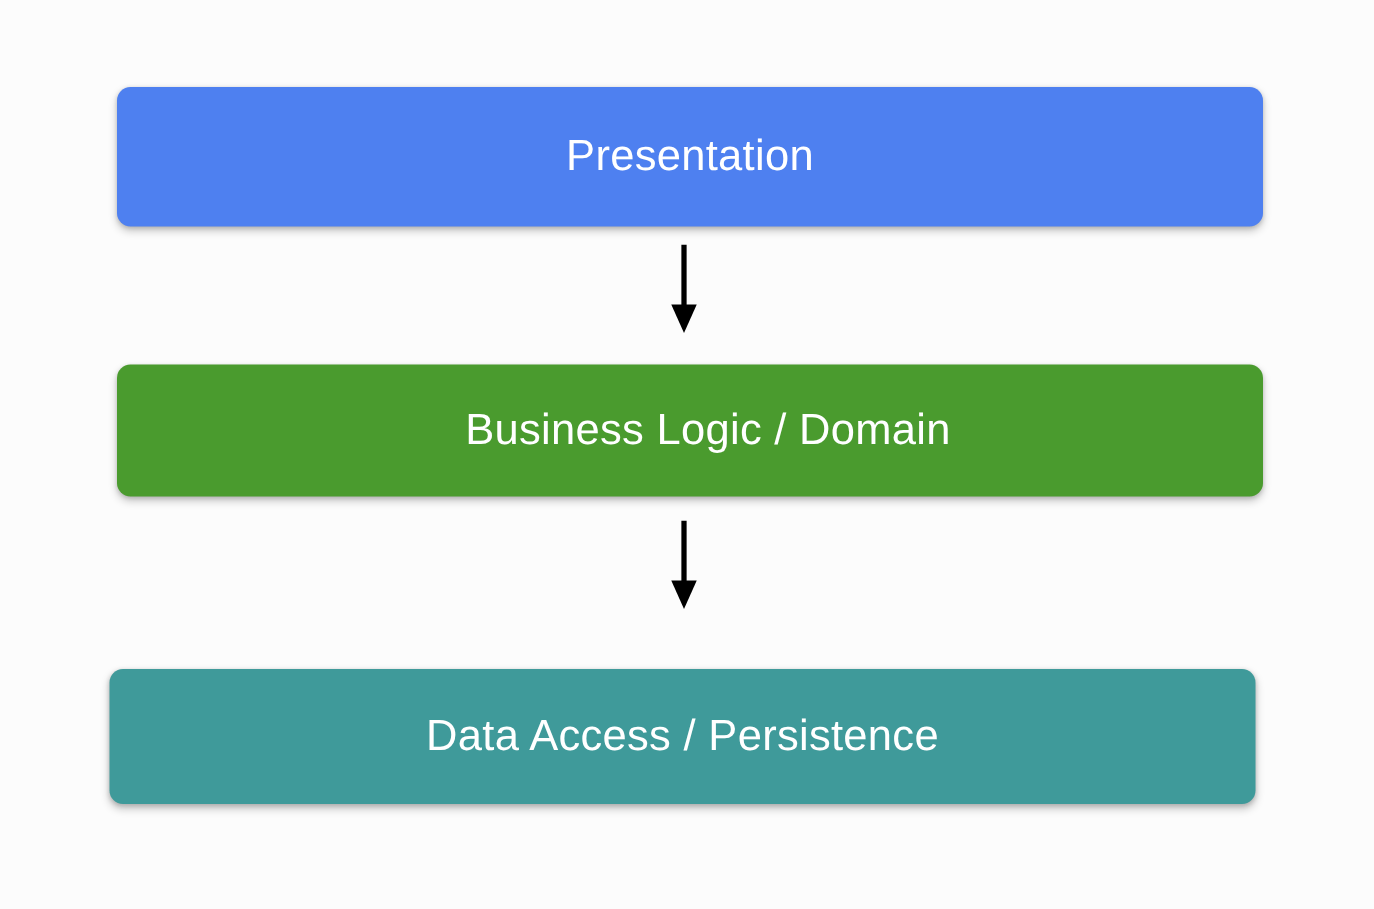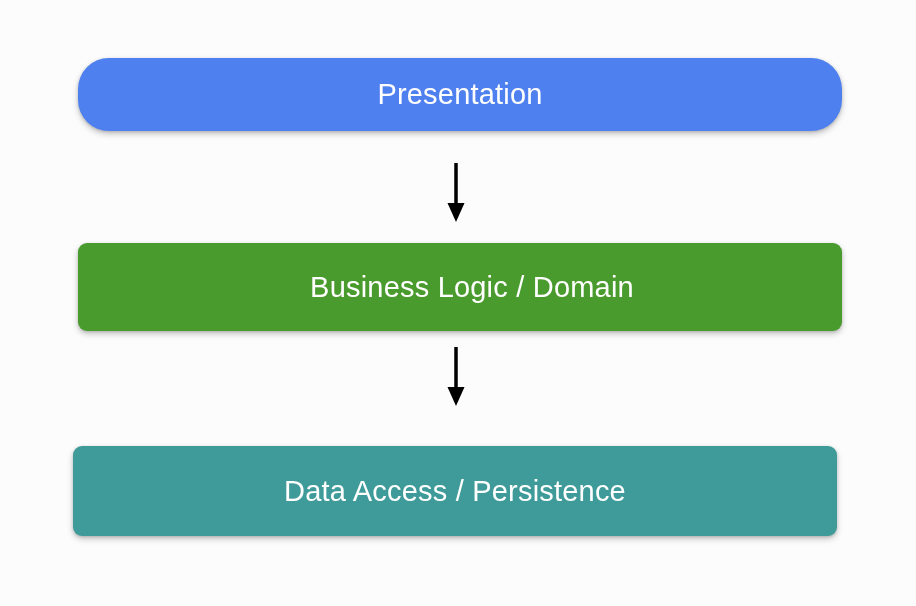--- a/index.html
+++ b/index.html
@@ -35,23 +35,22 @@
     font-weight: 400;
     letter-spacing: 0.2px;
     line-height: 1;
     white-space: nowrap;
     text-align: center;
   }
   #box-presentation {
     left: 78px;
     top: 58px;
     width: 764px;
-    height: 73px;
+    height: 93px;
     background: #4e80f0;
-    border-radius: 31px;
   }
   #box-business-logic {
     left: 78px;
     top: 243px;
     width: 764px;
     height: 88px;
     background: #4a9b2e;
   }
   #box-data-access {
     left: 73px;

